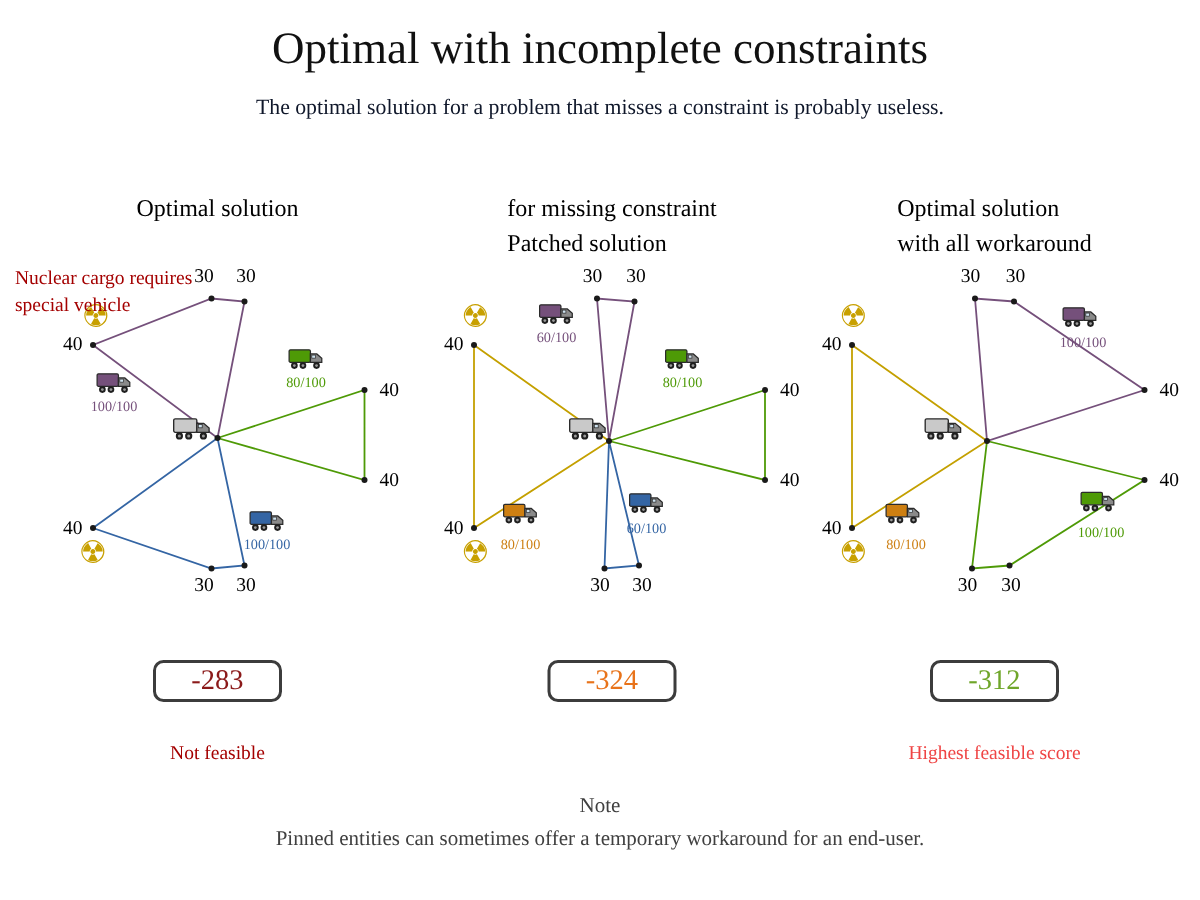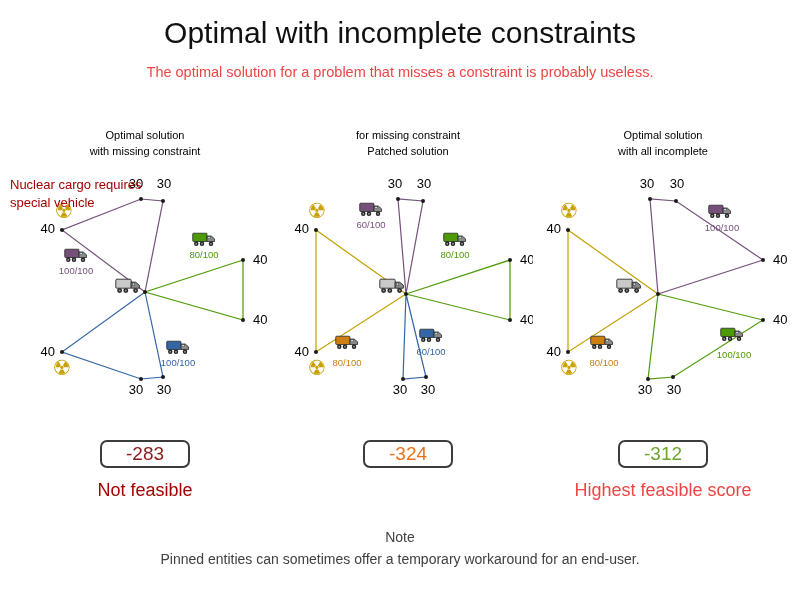--- a/index.html
+++ b/index.html
@@ -1,46 +1,46 @@
 <!DOCTYPE html>
 <html><head>
 <meta charset="utf-8">
 <style>
   html,body{margin:0;padding:0;background:#fff;}
   .canvas{position:relative;width:800px;height:600px;background:#ffffff;overflow:hidden;
-          font-family:Liberation Sans, sans-serif;color:#000;}
+          font-family:Liberation Serif, serif;color:#000;}
   .title{position:absolute;top:16px;left:0;width:100%;text-align:center;
          font-size:30px;font-weight:400;color:#111;}
   .subtitle{position:absolute;top:64px;left:0;width:100%;text-align:center;
-            font-size:14.5px;color:#ef4444;}
+            font-size:14.5px;color:#0f172a;}
   .annotation{position:absolute;left:10px;top:176px;font-size:13px;line-height:1.4;
               color:#a40000;z-index:3;}
   .column{position:absolute;top:128px;display:flex;flex-direction:column;align-items:center;}
   #col-left{left:10px;width:270px;}
   #col-mid{left:278px;width:260px;}
   #col-right{left:532px;width:262px;}
-  .col-header{text-align:center;font-size:11px;line-height:1.45;height:44px;color:#000;}
+  .col-header{text-align:left;font-size:16px;line-height:1.45;height:44px;color:#000;}
   svg.diagram{width:250px;height:238px;display:block;}
   .route{fill:none;stroke-width:1.2;}
   .nl{font-size:13px;fill:#000;text-anchor:middle;}
   .nl-end{text-anchor:end;}
   .nl-start{text-anchor:start;}
   .cap{font-size:9.5px;text-anchor:middle;}
   .rad{font-size:21px;text-anchor:middle;}
   .truck-gray{color:#c9c9c9;}
   .truck-purple{color:#75507b;}
   .truck-green{color:#4e9a06;}
   .truck-blue{color:#3465a4;}
   .truck-yellow{color:#cd7f12;}
   .score-box{margin-top:30px;border:2px solid #3c3c3c;border-radius:7px;
              padding:1px 24px;font-size:19px;background:#fff;}
   .s-red{color:#8b1a1a;}
   .s-orange{color:#e8731a;text-align:right;}
   .s-green{color:#6fa62a;}
-  .verdict{margin-top:12px;font-size:18px;height:17px;}
+  .verdict{margin-top:26px;font-size:13px;height:17px;}
   .v-red{color:#a40000;}
   .v-green{color:#ef4444;}
   .note{position:absolute;top:527px;left:0;width:100%;text-align:center;
         font-size:14px;line-height:1.55;color:#404040;}
   .defs-holder{position:absolute;width:0;height:0;overflow:hidden;}
 </style>
 </head>
 <body>
 
 <div class="canvas">
@@ -63,21 +63,20 @@
   <div class="subtitle">The optimal solution for a problem that misses a constraint is probably useless.</div>
 
   <div class="annotation">
     <div>Nuclear cargo requires</div>
     <div>special vehicle</div>
   </div>
 
   <div class="column" id="col-left">
     <div class="col-header">
       <div>Optimal solution</div>
-      <div>with missing constraint</div>
     </div>
     <svg class="diagram" viewBox="0 0 250 238">
       <polygon class="route" points="125,120 143,29 121,27 42,58" stroke="#75507b"></polygon>
       <polygon class="route" points="125,120 223,88 223,148" stroke="#4e9a06"></polygon>
       <polygon class="route" points="125,120 143,205 121,207 42,180" stroke="#3465a4"></polygon>
       <g fill="#1a1a1a">
         <circle cx="121" cy="27" r="2"></circle>
           <circle cx="143" cy="29" r="2"></circle>
         <circle cx="42" cy="58" r="2"></circle>
           <circle cx="223" cy="88" r="2"></circle>
@@ -154,21 +153,21 @@
     </svg>
     <div class="score-box">
       <span class="s-orange">-324</span>
     </div>
     <div class="verdict"></div>
   </div>
 
   <div class="column" id="col-right">
     <div class="col-header">
       <div>Optimal solution</div>
-      <div>with all incomplete</div>
+      <div>with all workaround</div>
     </div>
     <svg class="diagram" viewBox="0 0 250 238">
       <polygon class="route" points="120,122 30,58 30,180" stroke="#c4a000"></polygon>
       <polygon class="route" points="120,122 112,27 138,29 225,88" stroke="#75507b"></polygon>
       <polygon class="route" points="120,122 225,148 135,205 110,207" stroke="#4e9a06"></polygon>
       <g fill="#1a1a1a">
         <circle cx="112" cy="27" r="2"></circle>
           <circle cx="138" cy="29" r="2"></circle>
         <circle cx="30" cy="58" r="2"></circle>
           <circle cx="225" cy="88" r="2"></circle>

